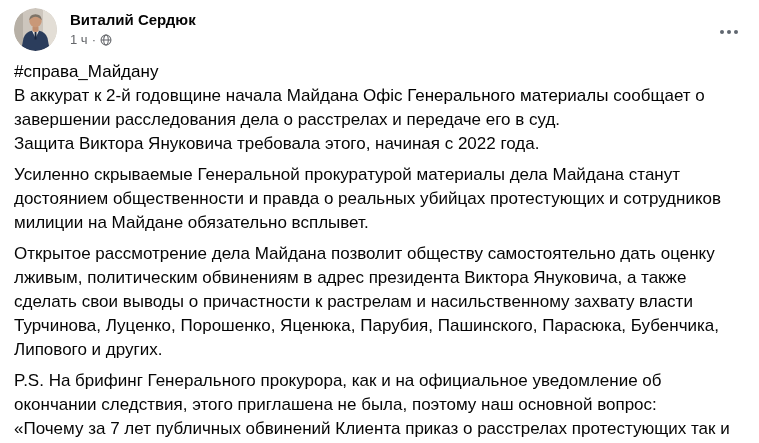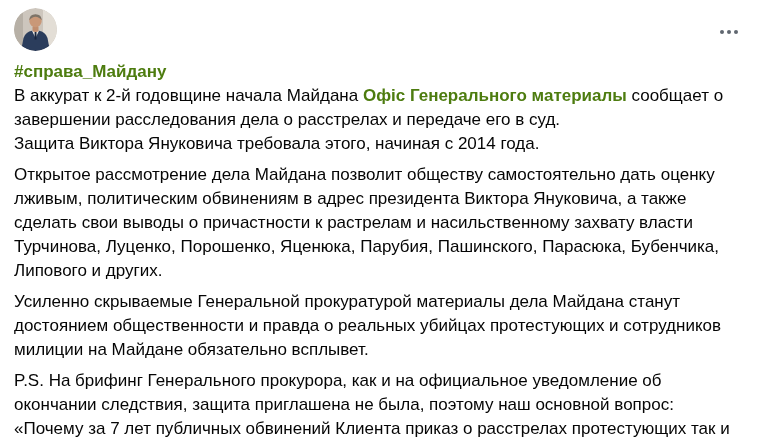--- a/index.html
+++ b/index.html
@@ -64,24 +64,23 @@
   
   .body-text {
     padding: 9px 14px 0 14px;
     font-size: 17px;
     line-height: 24px;
     color: #050505;
   }
   .body-text p { margin: 0 0 7px 0; }
   .body-text p:last-child { margin-bottom: 0; }
   a.post-link {
-    color: #4d7c0f;
+    color: #000000;
     text-decoration: none;
     cursor: pointer;
-    font-weight: bold;
   }
 </style>
 </head>
 <body>
 
 <div class="post">
 
   <div class="header">
 
     <div class="avatar">
@@ -98,41 +97,55 @@
           <path d="M7 43 L9.5 30 Q12 23.5 18 22.8 L25 22.8 Q31 23.5 33.5 30 L36 43 Z" fill="#2b3d5c"></path>
           <path d="M18 22.8 L21.5 30 L25 22.8 Z" fill="#f0ede8"></path>
           <rect x="20.6" y="24" width="1.9" height="7.5" fill="#17253d"></rect>
           <rect x="18.5" y="17.5" width="6" height="6.5" rx="2" fill="#c08d6e"></rect>
           <circle cx="21.5" cy="13" r="6.2" fill="#c99878"></circle>
           <path d="M15.3 12.2 Q15.4 6.4 21.5 6.2 Q27.6 6.4 27.7 12.2 Q25 8.7 21.5 8.7 Q18 8.7 15.3 12.2 Z" fill="#7d7468"></path>
         </g>
       </svg>
     </div>
 
+    <div class="hinfo">
+      <div class="author">Виталий Сердюк</div>
+      <div class="meta">
+        <span>1 ч</span>
+        <span class="sep">·</span>
+        <span class="globe">
+          <svg width="12" height="12" viewBox="0 0 16 16" fill="none" stroke="#65676b" stroke-width="1.4">
+            <circle cx="8" cy="8" r="6.6"></circle>
+            <ellipse cx="8" cy="8" rx="3" ry="6.6"></ellipse>
+            <line x1="1.4" y1="8" x2="14.6" y2="8"></line>
+          </svg>
+        </span>
+      </div>
+    </div>
 
     <div class="more" title="">
       <span class="dot"></span>
       <span class="dot"></span>
       <span class="dot"></span>
     </div>
 
   </div>
 
   <div class="body-text">
 
     <p>
       <a class="post-link">#справа_Майдану</a><br>
       <span>В аккурат к 2-й годовщине начала Майдана </span><a class="post-link">Офіс Генерального материалы</a><span> сообщает о завершении расследования дела о расстрелах и передаче его в суд.</span><br>
-      <span>Защита Виктора Януковича требовала этого, начиная с 2014 года.</span>
+      <span>Защита Виктора Януковича требовала этого, начиная с 2022 года.</span>
     </p>
+
+    <p>Усиленно скрываемые Генеральной прокуратурой материалы дела Майдана станут достоянием общественности и правда о реальных убийцах протестующих и сотрудников милиции на Майдане обязательно всплывет.</p>
 
     <p>Открытое рассмотрение дела Майдана позволит обществу самостоятельно дать оценку лживым, политическим обвинениям в адрес президента Виктора Януковича, а также сделать свои выводы о причастности к растрелам и насильственному захвату власти Турчинова, Луценко, Порошенко, Яценюка, Парубия, Пашинского, Парасюка, Бубенчика, Липового и других.</p>
 
-    <p>Усиленно скрываемые Генеральной прокуратурой материалы дела Майдана станут достоянием общественности и правда о реальных убийцах протестующих и сотрудников милиции на Майдане обязательно всплывет.</p>
-
     <p>
-      <span>P.S. На брифинг Генерального прокурора, как и на официальное уведомление об окончании следствия, защита приглашена не была, поэтому наш основной вопрос:</span><br>
+      <span>P.S. На брифинг Генерального прокурора, как и на официальное уведомление об окончании следствия, этого приглашена не была, поэтому наш основной вопрос:</span><br>
       <span>«Почему за 7 лет публичных обвинений Клиента приказ о расстрелах протестующих так и не был показан обществу?», поставим уже в суде!</span>
     </p>
 
   </div>
 
 </div>
 
 </body></html>

